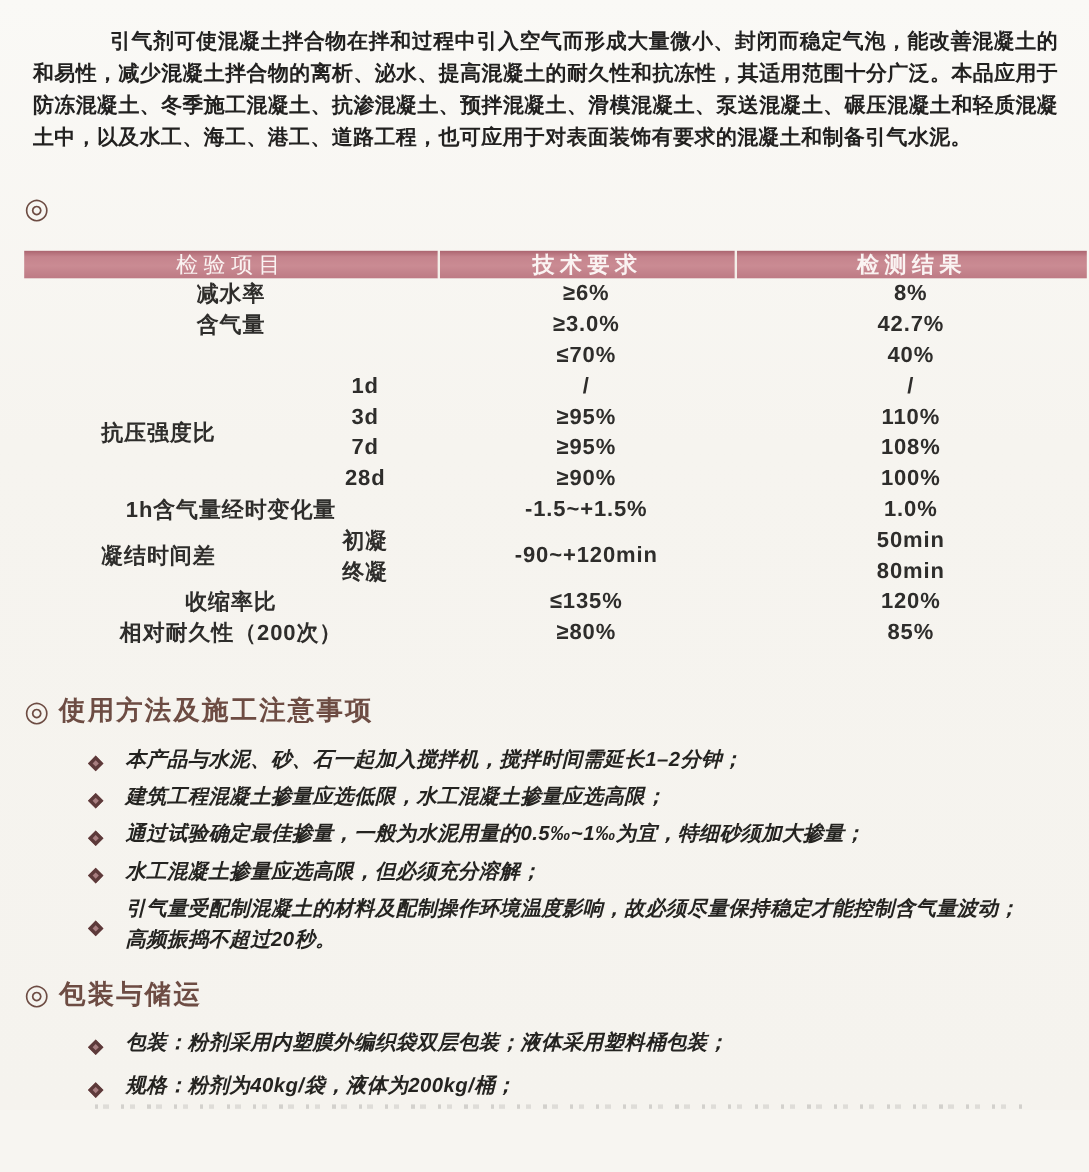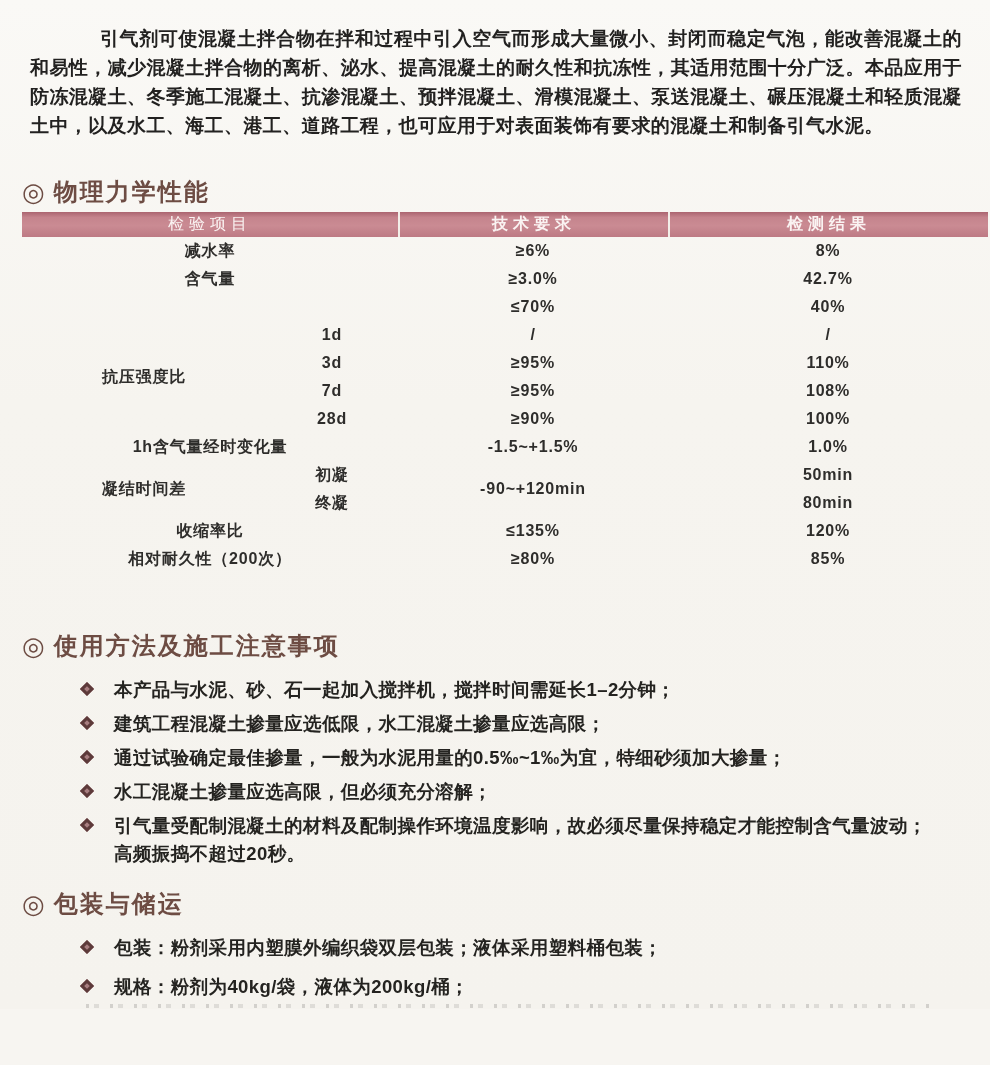--- a/index.html
+++ b/index.html
@@ -30,25 +30,25 @@
   }
   .section-heading .marker {
     font-size:26px; font-weight:400; margin-right:7px; line-height:1;
     color:#6d4c43;
   }
   .hd1 { top:176px; }
   .hd2 { top:630px; }
   .hd3 { top:888px; }
   
   .ptable {
-    position:absolute; top:212px; left:22px; width:966px;
+    position:absolute; top:228px; left:22px; width:966px;
     display:grid;
     grid-template-columns:244px 132px 270px 320px;
     grid-template-rows:25px repeat(12,28px);
-    font-size:16px; color:#2e2d2b;
+    font-size:20px; color:#2e2d2b;
   }
   .th {
     background:linear-gradient(180deg,#ab6570 0%,#c5848d 22%,#ca8b93 55%,#bd7a84 100%);
     color:#faf3f2; display:flex; align-items:center; justify-content:center;
     letter-spacing:5px; font-weight:500;
   }
   .sep { border-left:2px solid #f3efe9;font-weight:bold; }
   .c {
     display:flex; align-items:center; justify-content:center;
     letter-spacing:0.8px; font-weight:700;
@@ -58,22 +58,23 @@
   .gr1{grid-row:1} .gr2{grid-row:2} .gr3{grid-row:3} .gr4{grid-row:4}
   .gr5{grid-row:5} .gr6{grid-row:6} .gr7{grid-row:7} .gr8{grid-row:8}
   .gr9{grid-row:9} .gr10{grid-row:10} .gr11{grid-row:11}
   .gr12{grid-row:12} .gr13{grid-row:13}
   .gr5-9{grid-row:5/9} .gr10-12{grid-row:10/12}
   
   .blist { position:absolute; left:80px; width:880px; }
   .l1 { top:676px; }
   .l2 { top:934px; }
   .bitem {
-    display:flex; align-items:flex-start;
+    display:flex; align-items:center;
     margin-bottom:6px;
+    font-style:italic;
   }
   .l2 .bitem { margin-bottom:11px; }
   .diamond {
     flex:none; width:10px; height:10px; margin:8px 22px 0 2px;
     transform:rotate(45deg);
     background:#a87e80; border:3px solid #5d3a3a;
   }
   .btext {
     font-size:18.5px; line-height:28px; font-weight:600;
     letter-spacing:0.4px; color:#242320; white-space:pre-line;
@@ -89,21 +90,20 @@
 </style>
 </head>
 <body>
 
 <div class="page">
 
   <p class="intro">引气剂可使混凝土拌合物在拌和过程中引入空气而形成大量微小、封闭而稳定气泡，能改善混凝土的和易性，减少混凝土拌合物的离析、泌水、提高混凝土的耐久性和抗冻性，其适用范围十分广泛。本品应用于防冻混凝土、冬季施工混凝土、抗渗混凝土、预拌混凝土、滑模混凝土、泵送混凝土、碾压混凝土和轻质混凝土中，以及水工、海工、港工、道路工程，也可应用于对表面装饰有要求的混凝土和制备引气水泥。</p>
 
   <div class="section-heading hd1">
     <span class="marker">◎</span>
-    <span>物理力学性能</span>
   </div>
 
   <div class="ptable">
 
     <div class="th gc1-3 gr1">检验项目</div>
     <div class="th gc3 gr1 sep">技术要求</div>
     <div class="th gc4 gr1 sep">检测结果</div>
 
     <div class="c gc1-3 gr2">减水率</div>
     <div class="c gc3 gr2">≥6%</div>

